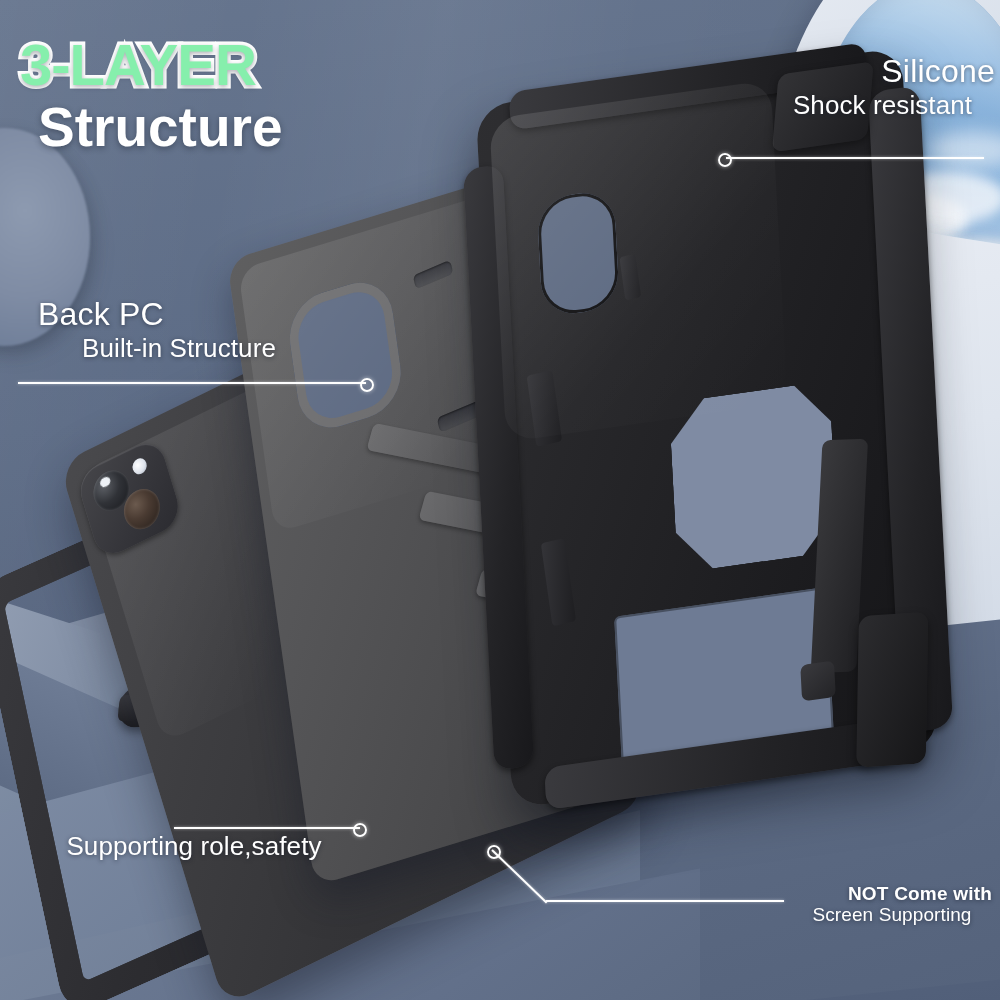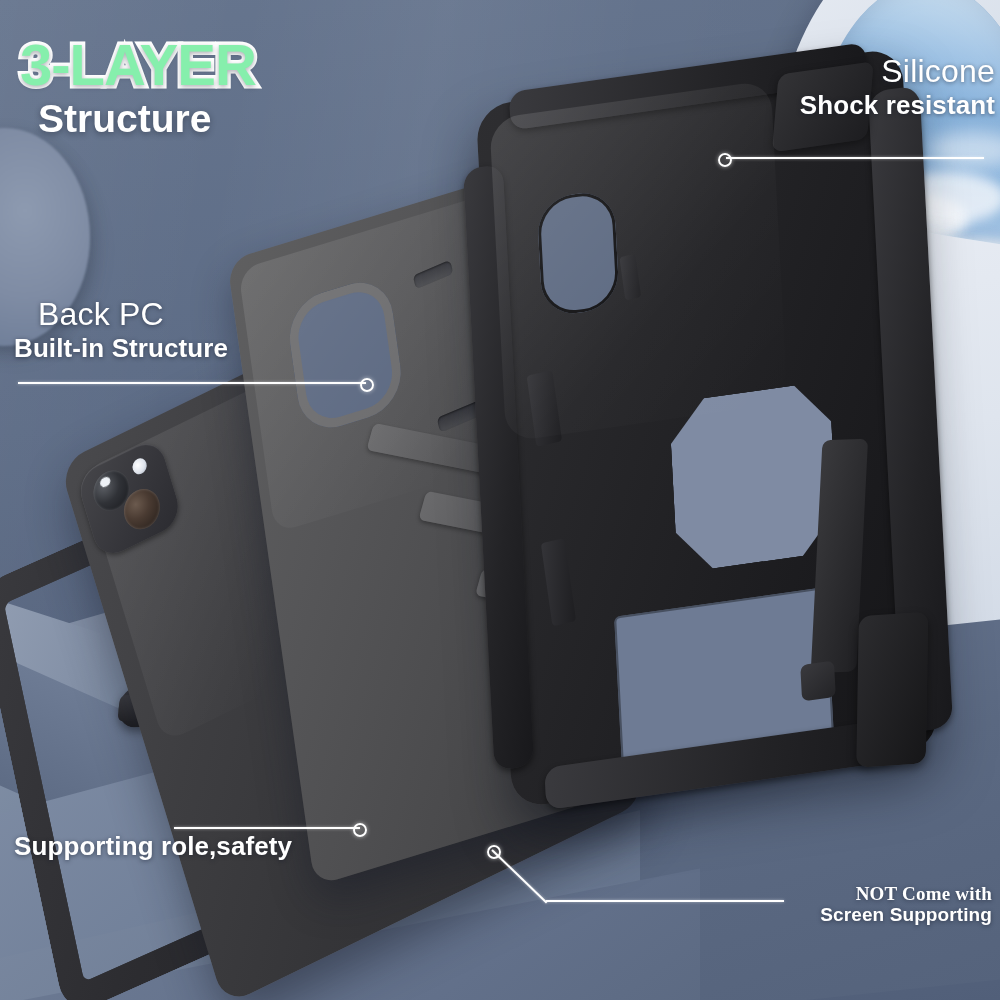--- a/index.html
+++ b/index.html
@@ -323,36 +323,36 @@
   .pb3{left:250px;}
   .pb4{left:390px;width:40px;border-radius:0 20px 20px 0;}
   .pencil-tip-mark{
     position:absolute;left:46px;top:14px;width:16px;height:9px;border-radius:3px;
     background:#b9c0ca;opacity:.75;
   }
 
   
   .callout{position:absolute;color:#ffffff;text-shadow:0 1px 4px rgba(20,25,40,0.55);}
   .ttl{font-size:30px;line-height:1.05;font-weight:400;letter-spacing:.2px;}
-  .sub{font-size:25px;line-height:1.1;font-weight:700;letter-spacing:.1px;}
+  .sub{font-size:25px;line-height:1.1;font-weight:400;letter-spacing:.1px;text-align:center;}
 
   .co-silicone{left:770px;top:55px;width:225px;text-align:right;}
   .co-silicone .ttl{font-size:32px;}
   .co-silicone .sub{font-size:26px;margin-top:2px;}
 
   .co-backpc{left:14px;top:298px;width:330px;text-align:left;}
   .co-backpc .ttl{font-size:32px;margin-left:24px;}
   .co-backpc .sub{font-size:26px;margin-top:2px;}
 
   .co-hardpc{left:14px;top:812px;width:360px;text-align:left;}
   .co-hardpc .ttl{font-size:32px;}
   .co-hardpc .sub{font-size:26px;margin-top:20px;}
 
   .co-noscreen{left:792px;top:884px;width:200px;text-align:right;}
-  .co-noscreen .ttl{font-size:19px;font-weight:bold;font-family:Liberation Serif, serif;}
+  .co-noscreen .ttl{font-size:19px;font-weight:bold;}
   .co-noscreen .sub{font-size:19px;margin-top:1px;}
 
   
   .lead{position:absolute;background:#ffffff;height:2px;box-shadow:0 0 3px rgba(255,255,255,.5);}
   .dot{
     position:absolute;width:10px;height:10px;border-radius:50%;
     border:2px solid #ffffff;background:rgba(255,255,255,0.10);
     box-shadow:0 0 4px rgba(255,255,255,.55);
   }
   .lead-sil{left:726px;top:157px;width:258px;}
@@ -374,21 +374,21 @@
   
   .headline{position:absolute;left:20px;top:36px;}
   .h-line1{
     font-size:58px;font-weight:bold;letter-spacing:-1px;line-height:1;
     color:#86efac;
     -webkit-text-stroke:7px #ffffff;
     paint-order:stroke fill;
     text-shadow:0 2px 5px rgba(25,30,45,.35);
   }
   .h-line2{
-    font-size:39px;font-weight:bold;line-height:1.06;margin-top:4px;margin-left:18px;
+    font-size:55px;font-weight:bold;line-height:1.06;margin-top:4px;margin-left:18px;
     color:#ffffff;
     text-shadow:0 2px 6px rgba(25,30,45,.45);
   }
 </style>
 </head>
 <body>
 
 <div id="stage">
 
   <div class="bg-base"></div>

